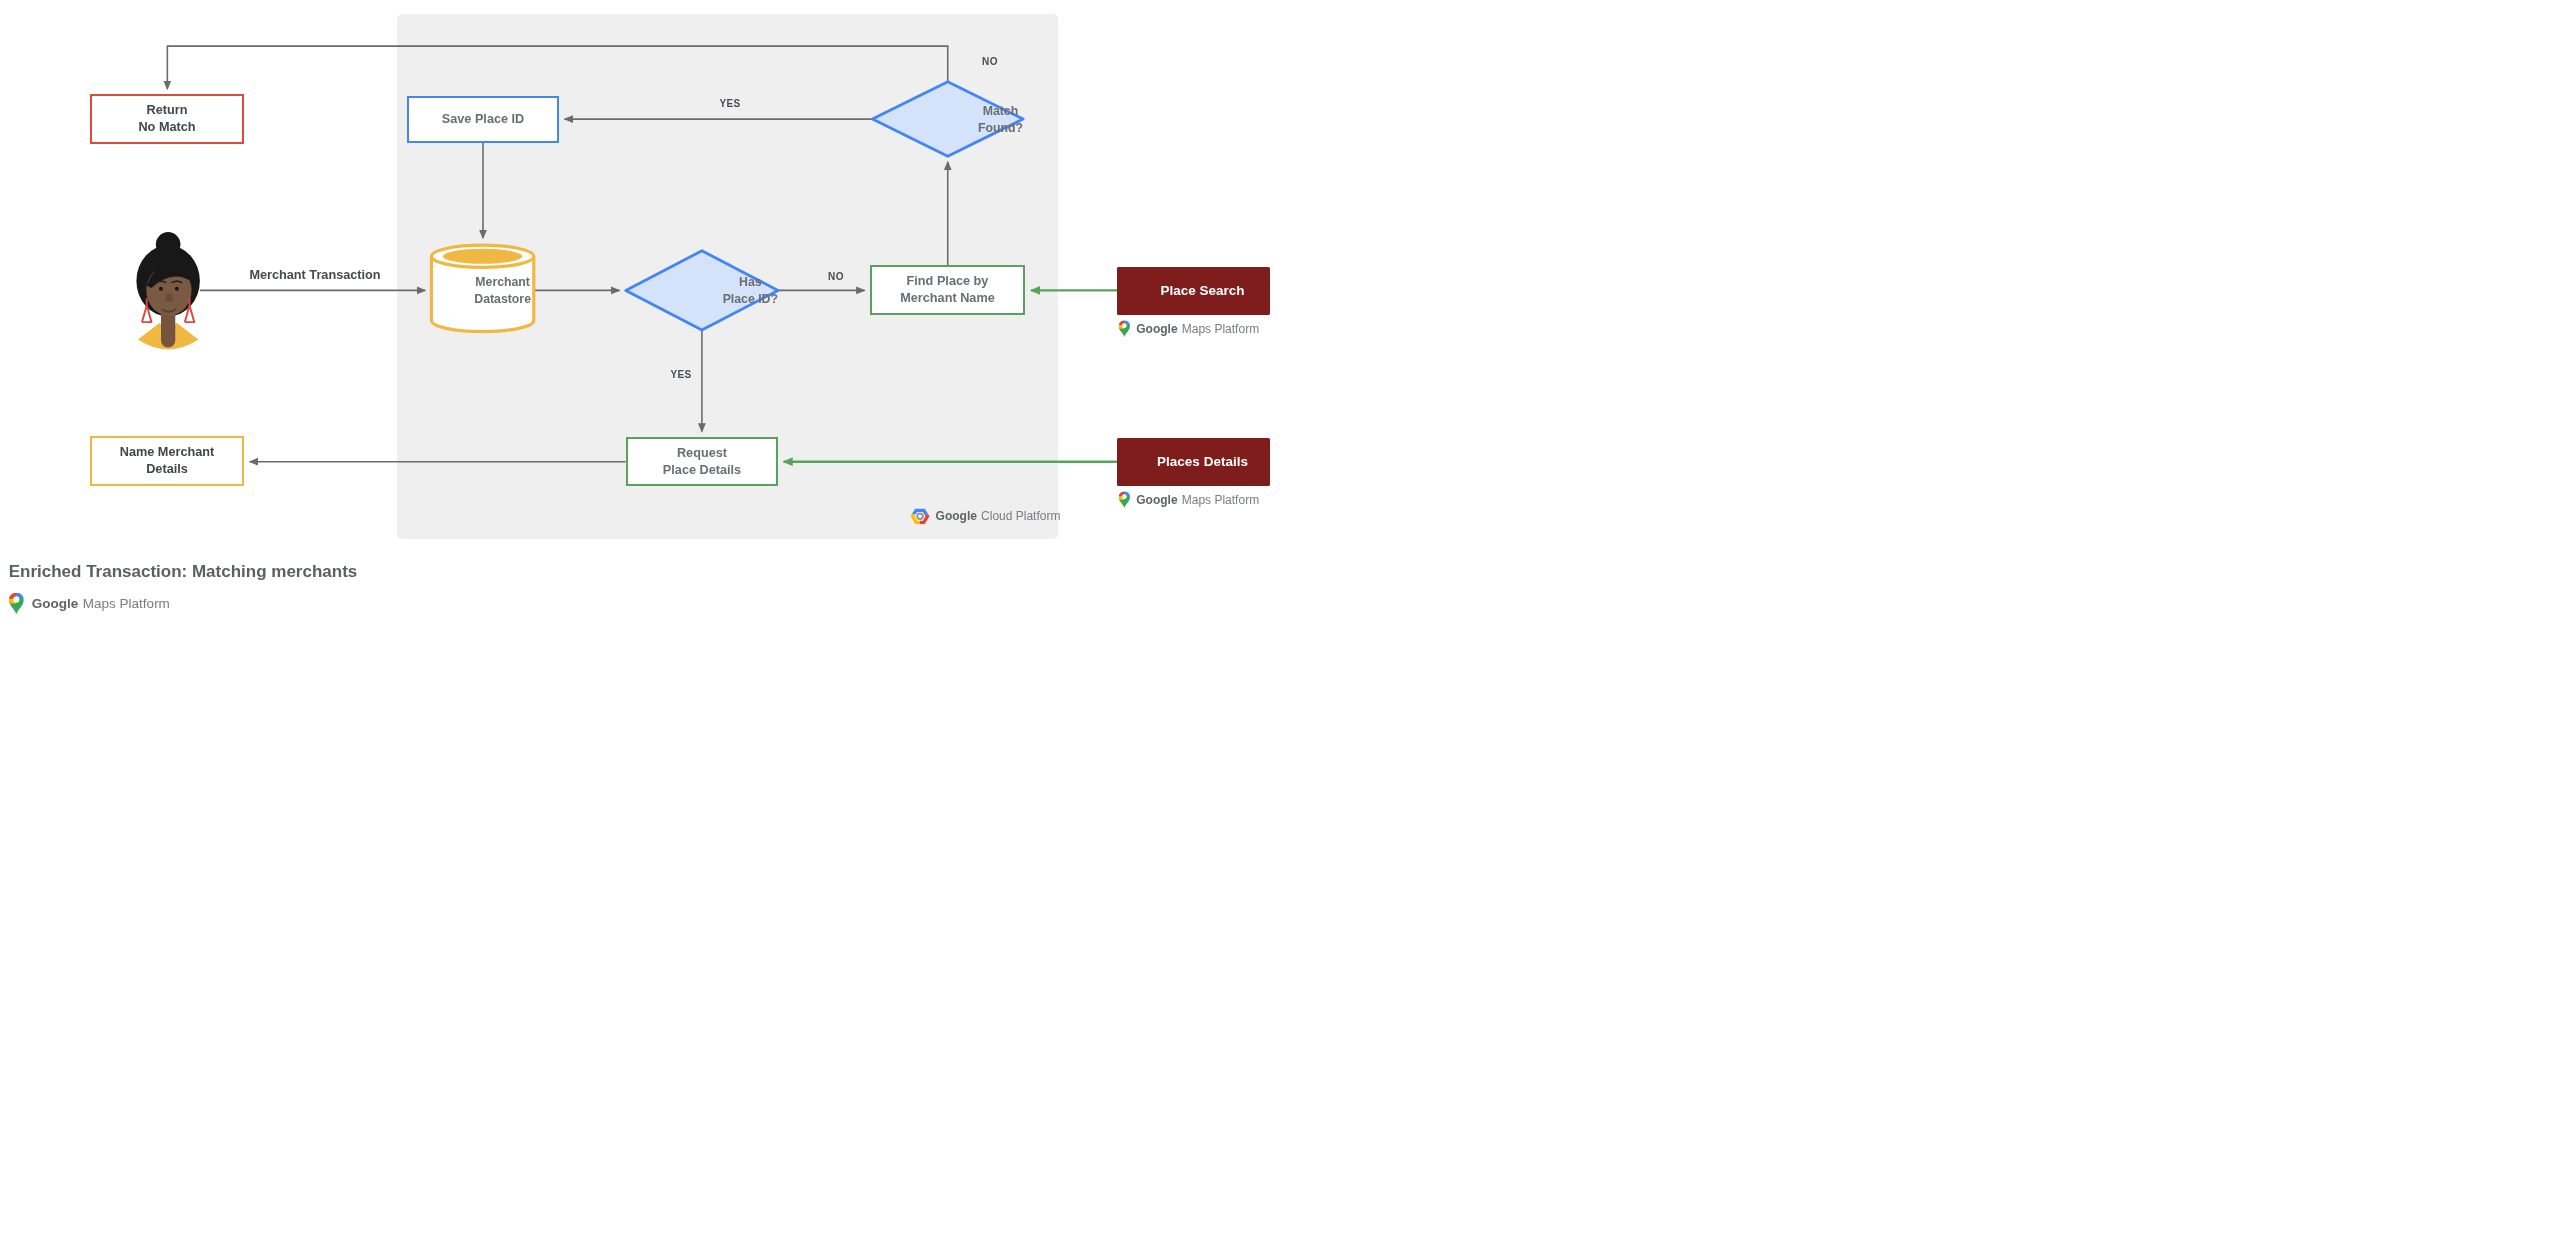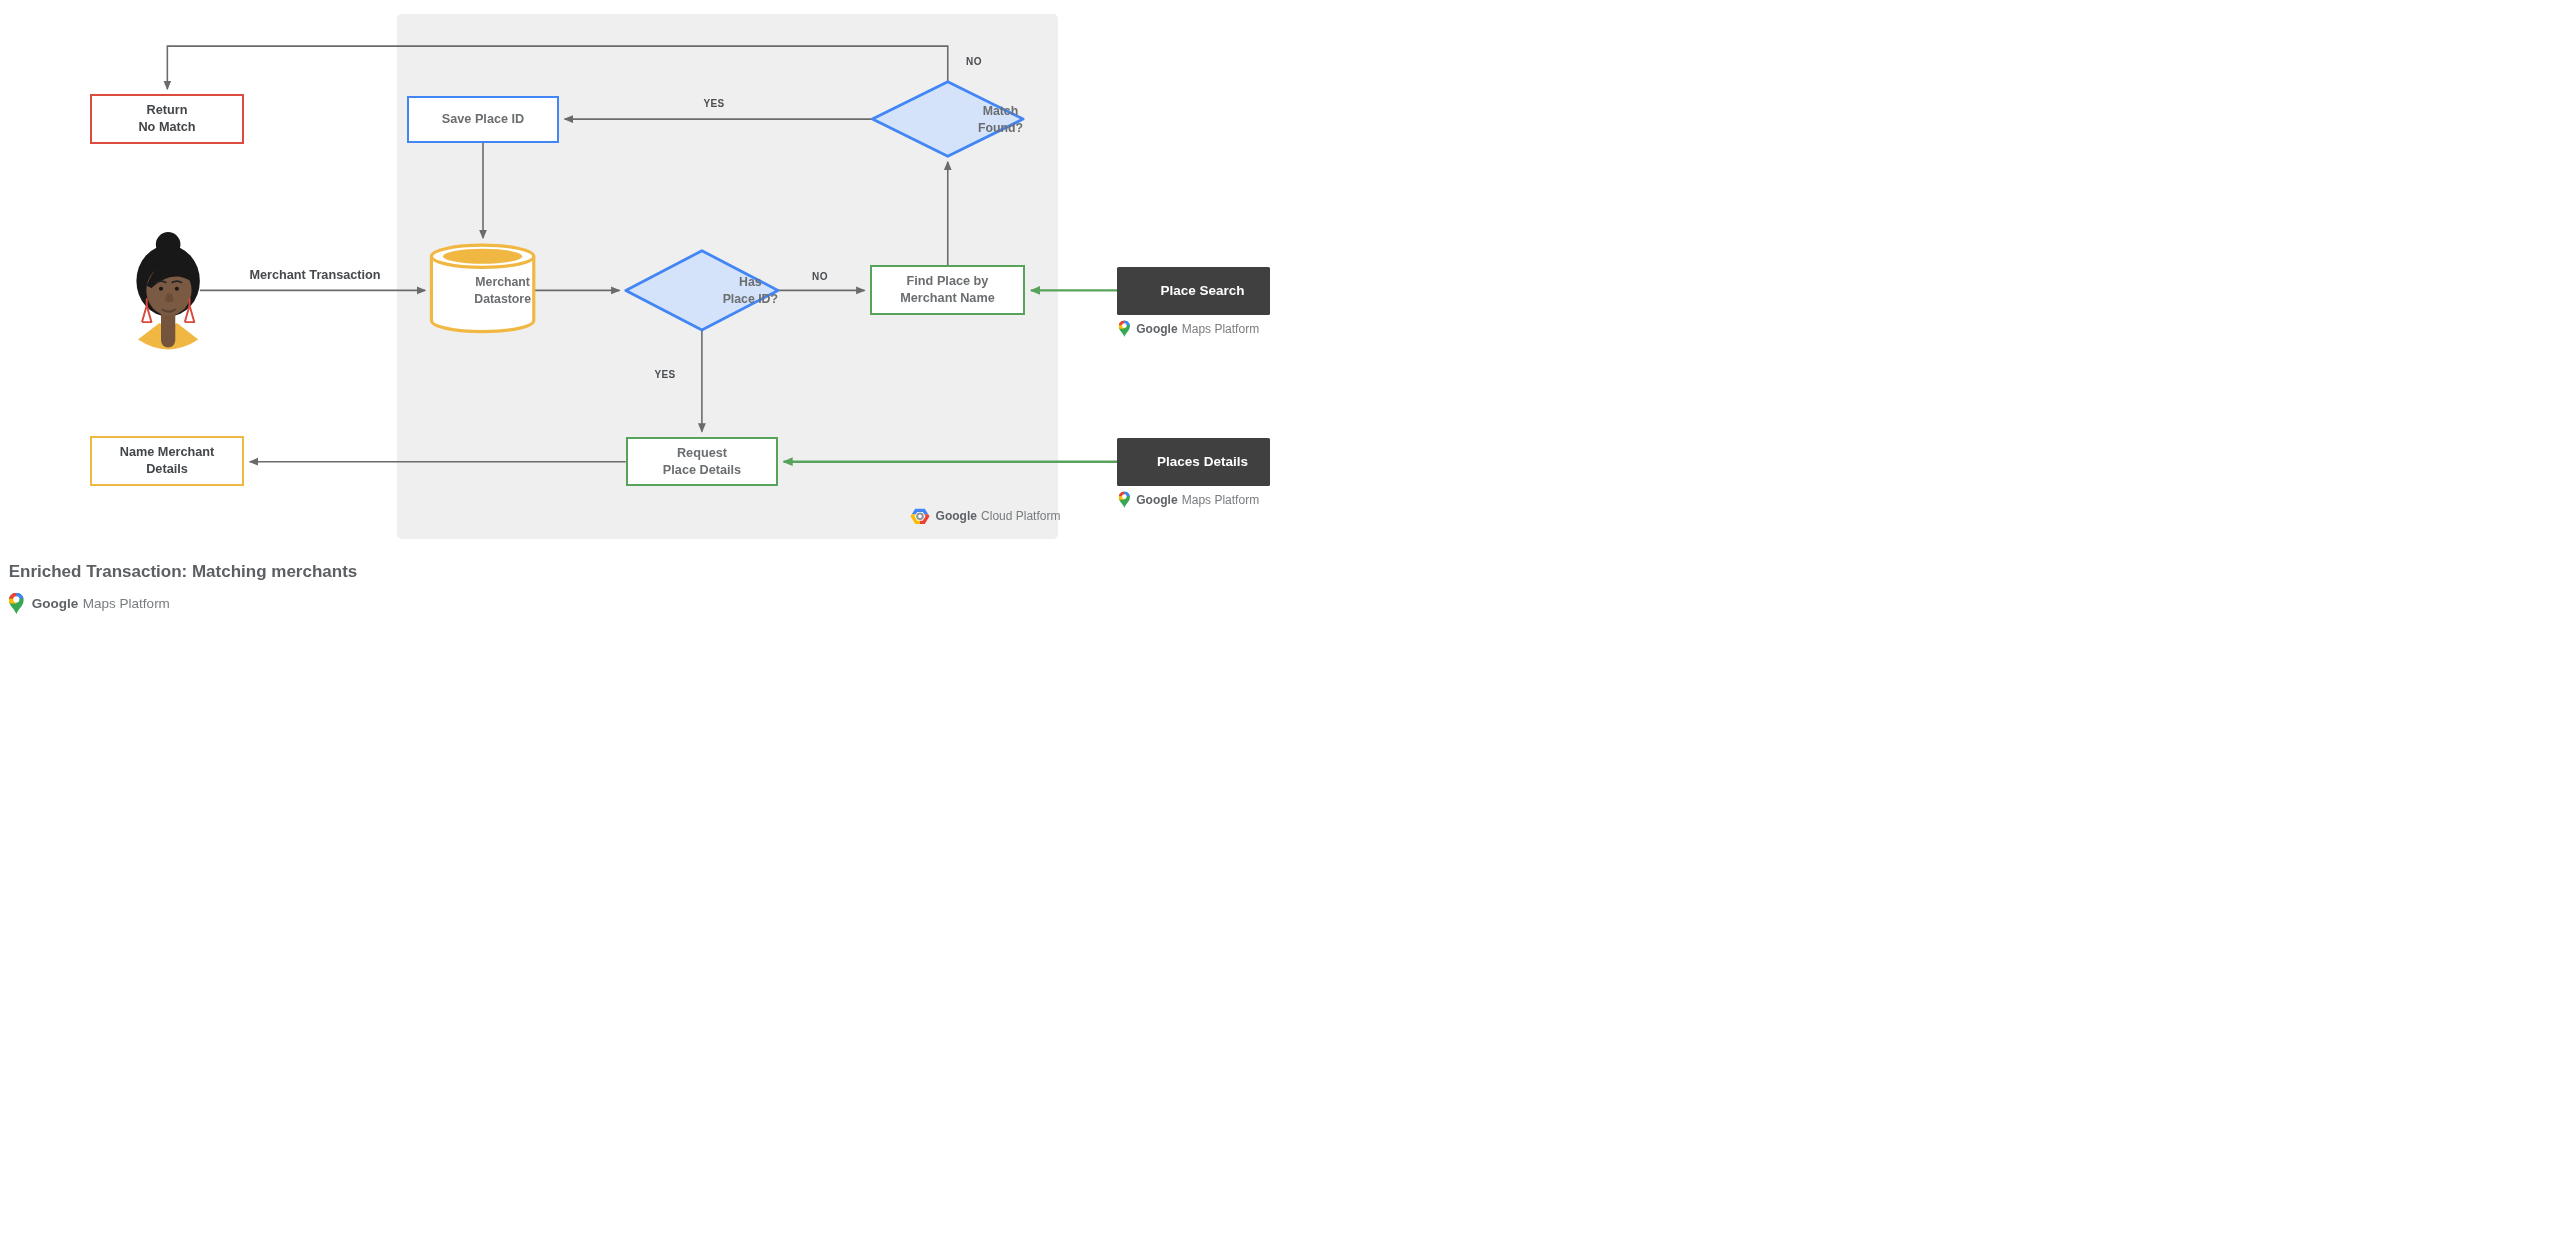--- a/index.html
+++ b/index.html
@@ -16,30 +16,30 @@
     position:absolute;display:flex;align-items:center;justify-content:center;
     background:#fff;box-sizing:border-box;text-align:center;
   }
   .node-label{white-space:pre-line;font-weight:bold;font-size:12.7px;line-height:1.32;}
   .text-dark{color:#434649;}
   .text-mid{color:#6B6E71;}
   .border-red{border:2.4px solid #DD4B3E;}
   .border-blue{border:2.4px solid #4285F4;}
   .border-green{border:2.4px solid #58A35C;}
   .border-yellow{border:2.4px solid #F0B843;}
-  .green-fill{background:#404040;border:none;border-radius:1.6px;padding-left:18px;}
+  .green-fill{background:#7f1d1d;border:none;border-radius:1.6px;padding-left:18px;}
   .green-fill .node-label{color:#FFFFFF;font-size:13.5px;}
   .diamond-label{
     position:absolute;display:flex;align-items:center;justify-content:flex-end;
     text-align:center;pointer-events:none;
   }
   .diamond-label .node-label{font-size:12.3px;}
   .edge-label{
     position:absolute;transform:translateX(-50%);
-    font-weight:bold;font-size:10px;letter-spacing:0.4px;color:#4A4D50;
+    font-weight:bold;font-size:10px;letter-spacing:0.4px;color:#4A4D50;margin-left:16px;
   }
   .flow-label{
     position:absolute;transform:translateX(-50%);
     font-weight:bold;font-size:12.7px;color:#474A4D;white-space:nowrap;
   }
   .logo{
     position:absolute;display:flex;align-items:center;gap:5.6px;
     font-size:12px;white-space:nowrap;
   }
   .logo .g{color:#5F6368;font-weight:600;}

